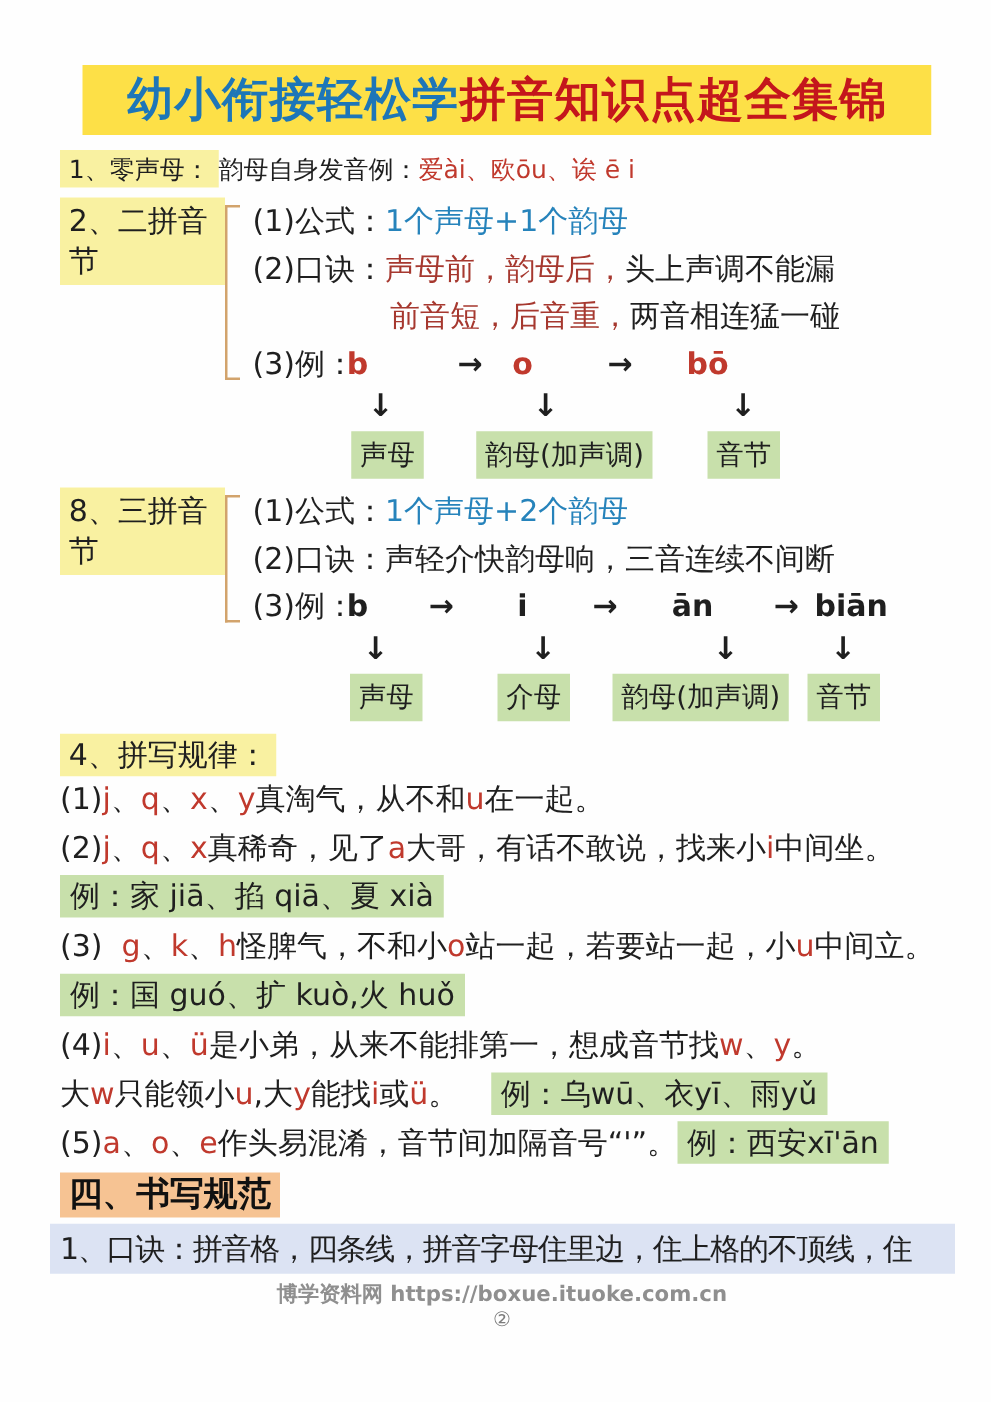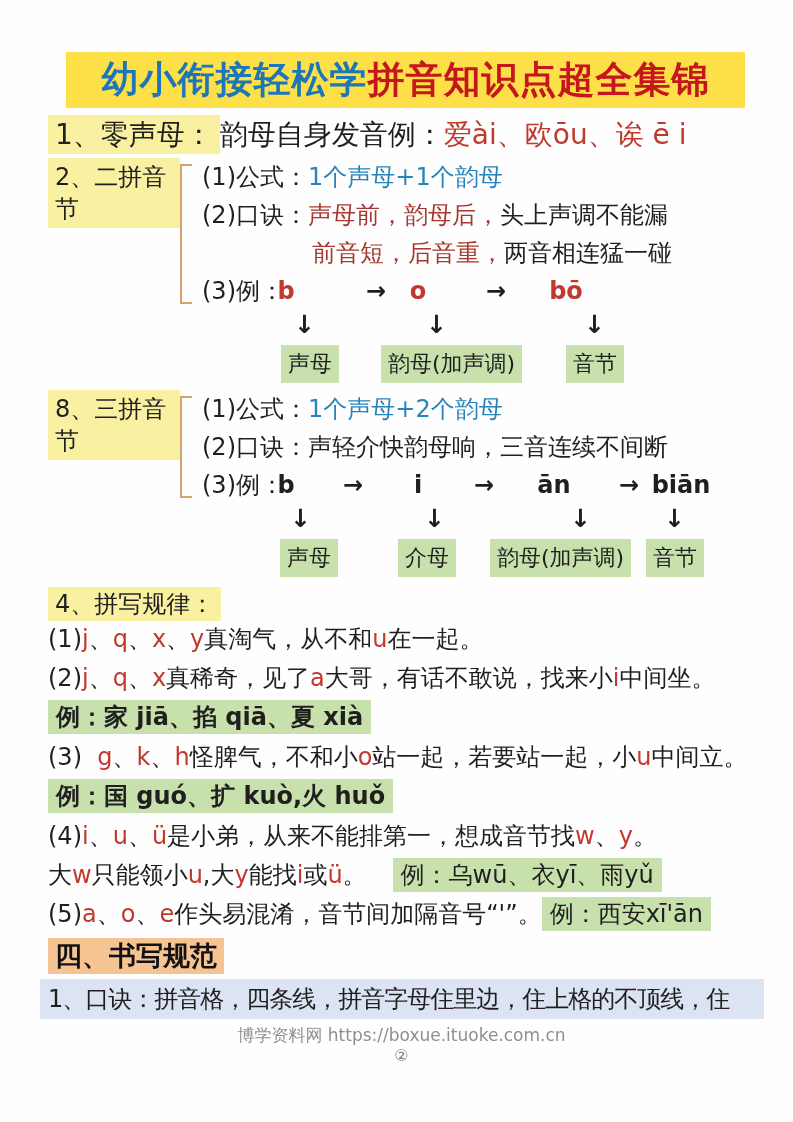--- a/index.html
+++ b/index.html
@@ -16,21 +16,21 @@
   .sec-heading{display:inline-block;background:#f6c393;color:#111;
                font-size:27px;font-weight:bold;line-height:34px;padding:1px 7px;margin-top:7px;}
   
   .c-black{color:#1f1f1f}
   .c-red{color:#c0392d}
   .c-darkred{color:#a6382f}
   .c-blue{color:#2683bb}
   
   .hl-yellow{background:#f9f1a1;padding:3px 7px;}
   .hl-green{background:#c8e0ab;padding:3px 8px;}
-  .body-line{font-size:28px;line-height:38px;margin-top:8px;white-space:pre;}
+  .body-line{font-size:20px;line-height:38px;margin-top:8px;white-space:pre;}
   
   .block{display:flex;margin-top:4px;}
   .block .side{width:132px;display:flex;align-items:flex-start;}
   .side-label{font-size:24px;}
   .bracket{width:12px;border-left:2px solid #d2a36c;position:relative;margin:6px 0;}
   .bracket::before,.bracket::after{content:"";position:absolute;left:-2px;width:12px;height:2px;background:#d2a36c;}
   .bracket::before{top:0}
   .bracket::after{bottom:0}
   .block .content{flex:1;padding-left:8px;}
   .bline{font-size:24px;line-height:38px;white-space:pre;}
@@ -39,27 +39,27 @@
   .chain-row .pos{position:absolute;text-align:center;top:0;}
   .chain-b{font-weight:bold;}
   
   .arrow-row{position:relative;height:35px;}
   .arrow-row .pos{position:absolute;top:0;font-size:25px;font-weight:bold;}
   .green-row{position:relative;height:39px;}
   .green-row .pos{position:absolute;top:0;font-size:22px;background:#c8e0ab;
                   padding:4px 7px;white-space:nowrap;}
   
   .rule{font-size:24px;line-height:39px;white-space:pre-wrap;}
-  .ex-line{margin:3px 0 5px 0;font-size:24px;line-height:32px;font-weight:bold;}
+  .ex-line{margin:3px 0 5px 0;font-size:24px;line-height:32px;}
   .inline-gap{margin-left:26px;}
   
   .strip{margin-left:-8px;width:716px;background:#dce3f3;font-size:24px;
          line-height:36px;padding:2px 0 2px 8px;letter-spacing:-1px;margin-top:5px;white-space:nowrap;}
   .footer{width:707px;text-align:center;color:#8f8f8f;font-size:17px;margin-top:5px;
-          font-family:"DejaVu Sans",sans-serif;}
+          font-family:"DejaVu Sans",sans-serif;font-weight:bold;}
   .page-num{width:707px;text-align:center;color:#7c7c7c;font-size:16px;line-height:18px;}
 </style>
 </head>
 <body>
 
 <div class="page">
 
   <div class="title-bar">
     <span class="t-blue">幼小衔接轻松学</span>
       <span class="t-red">拼音知识点超全集锦</span>

